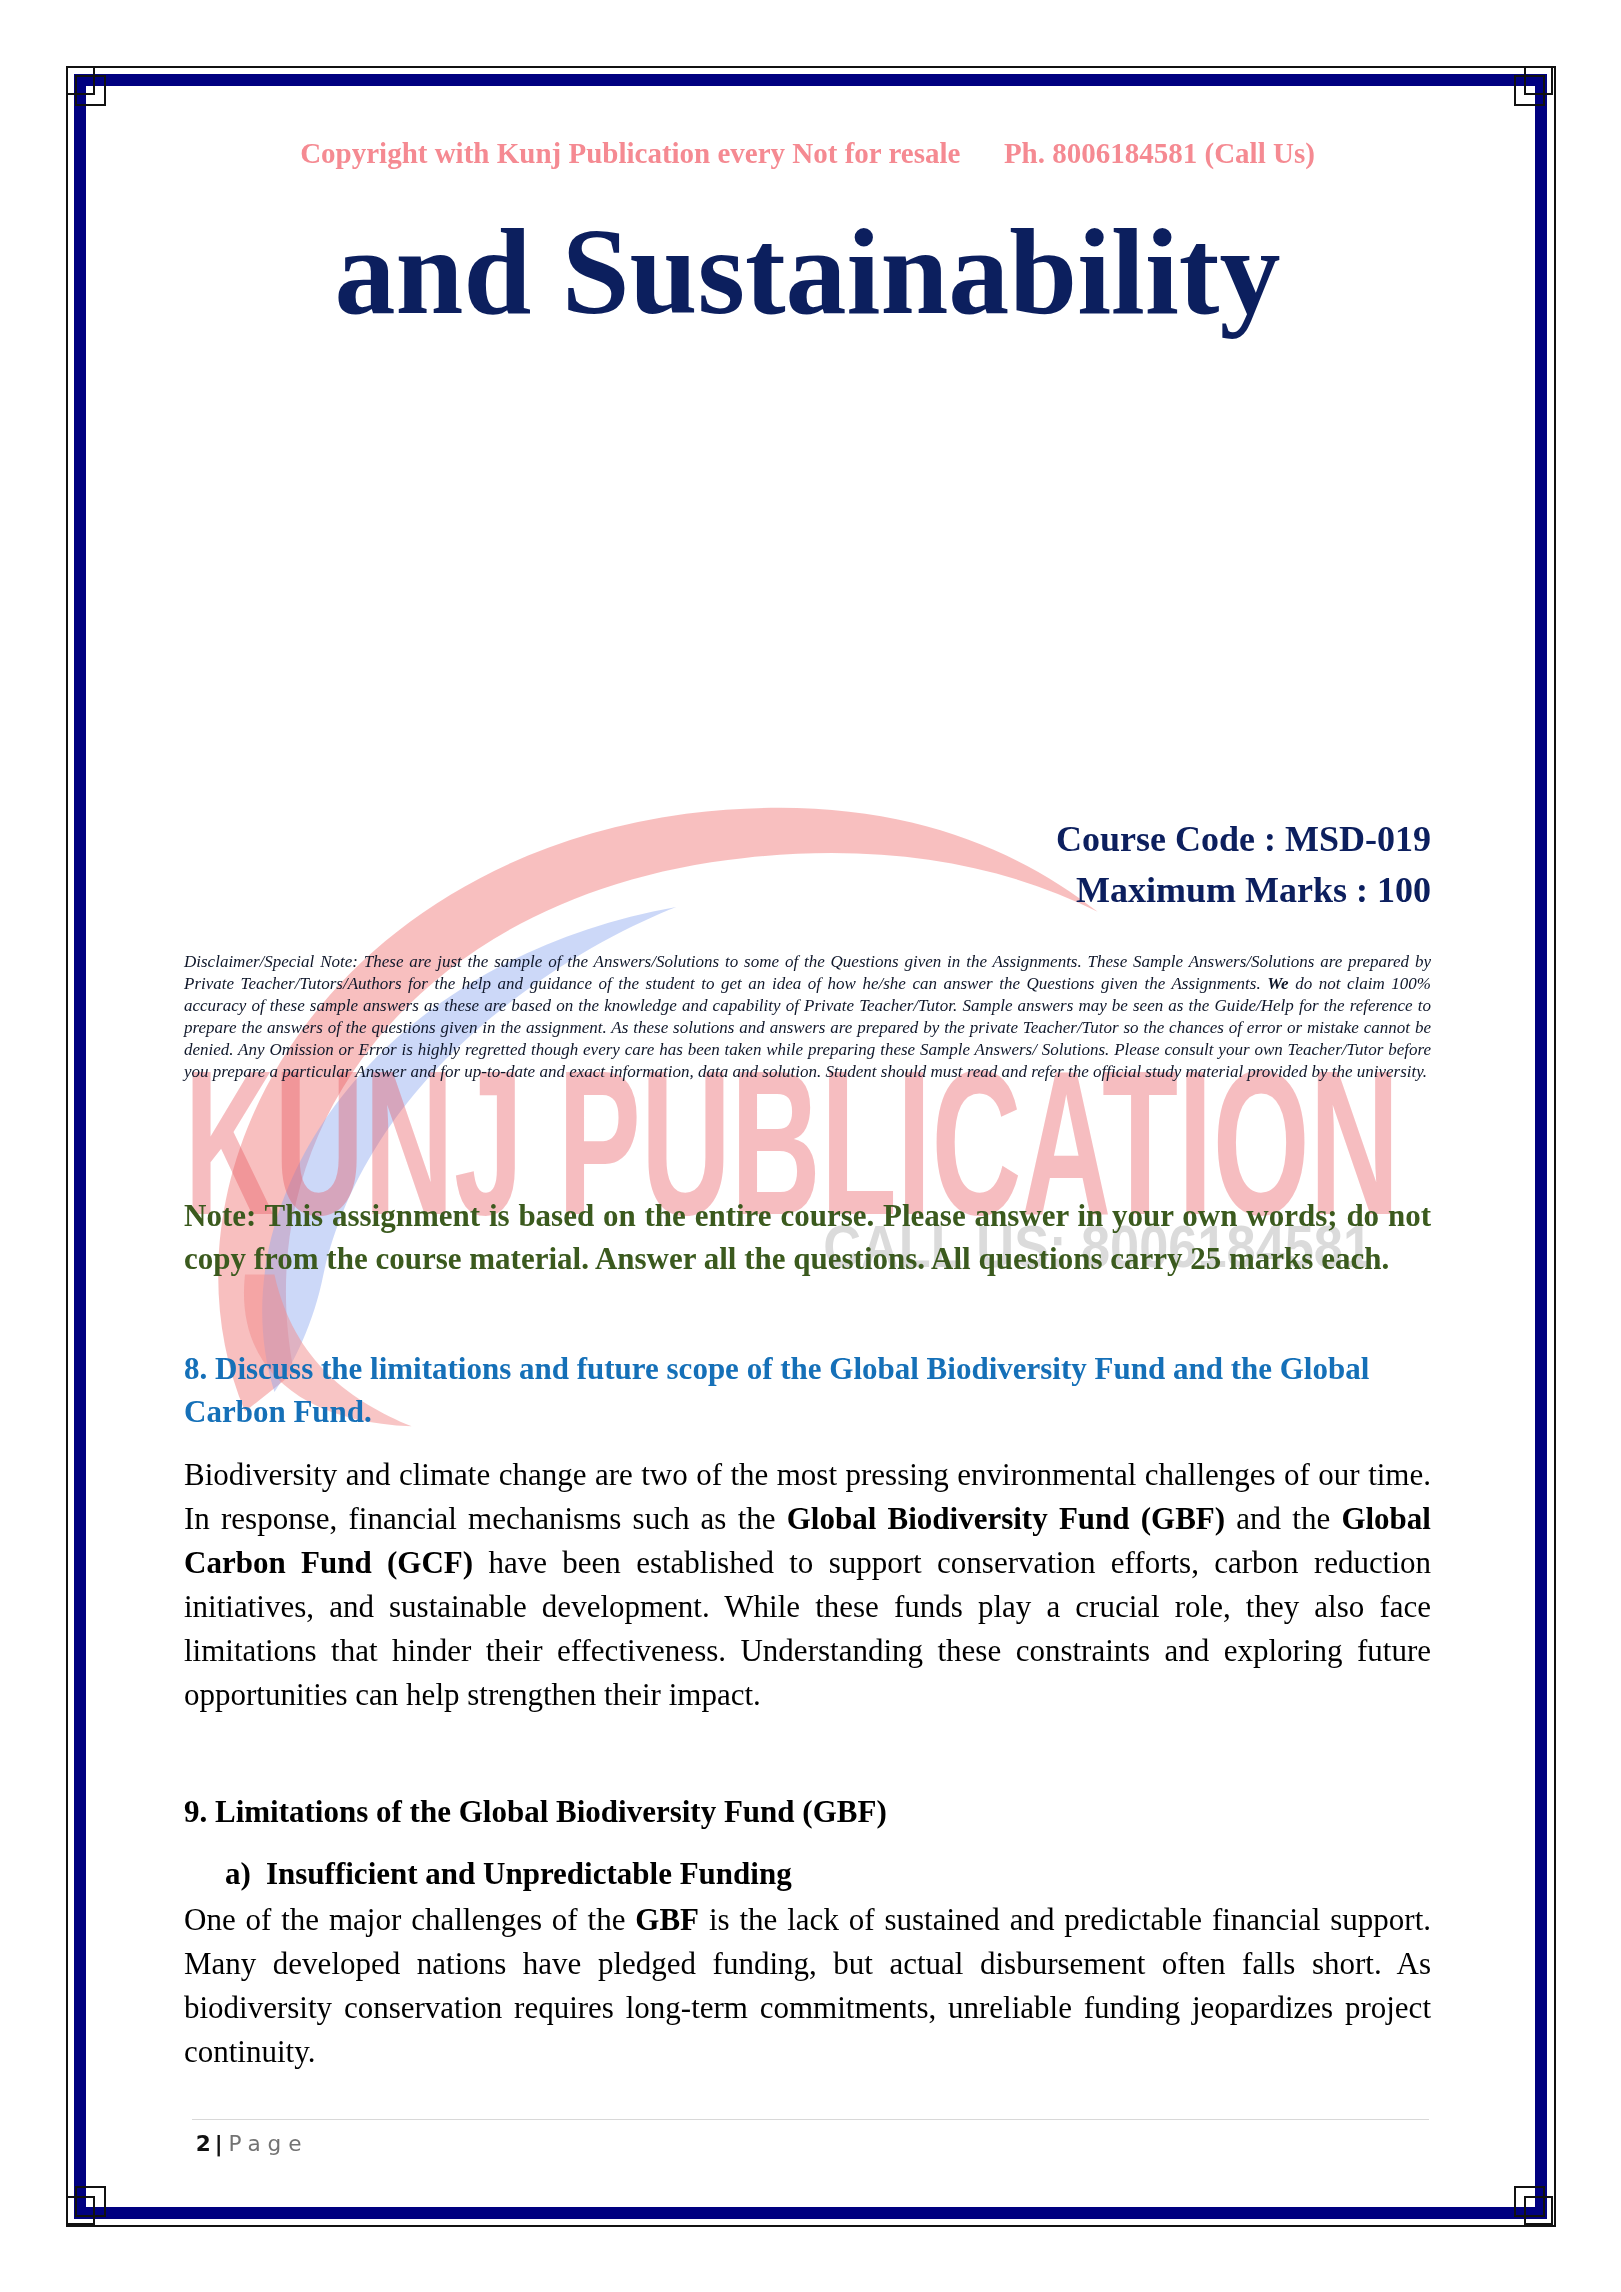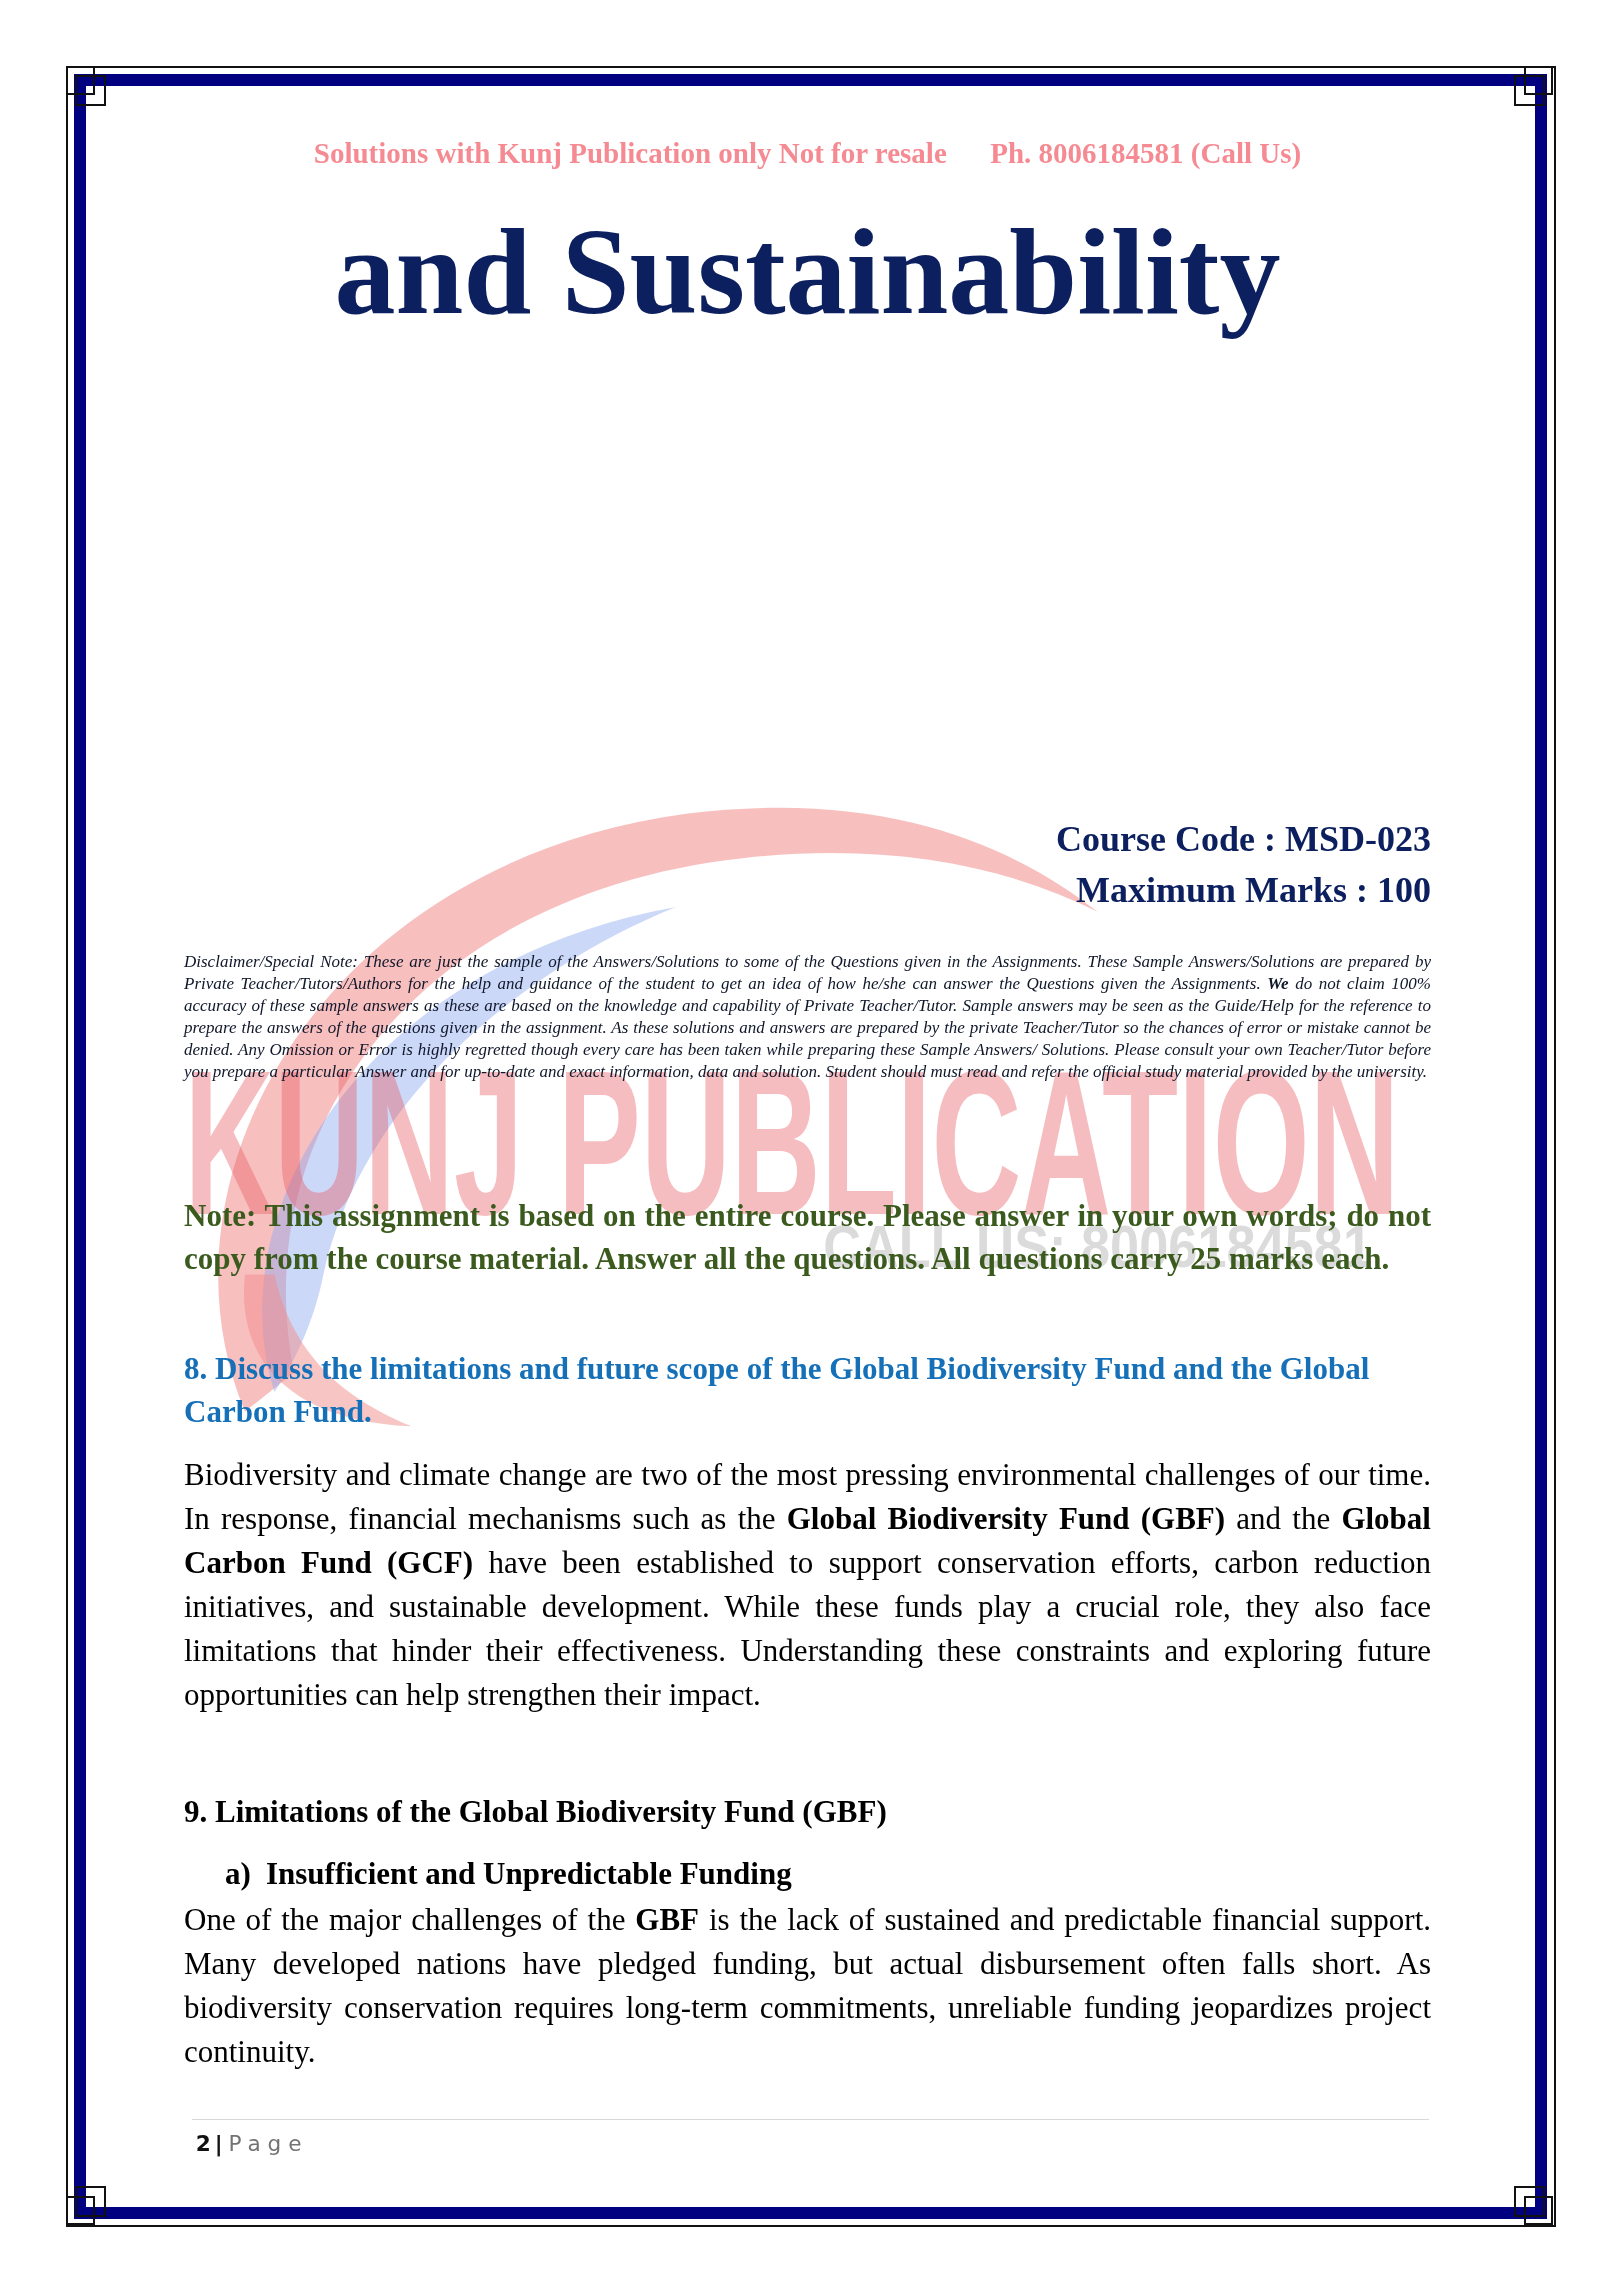--- a/index.html
+++ b/index.html
@@ -78,28 +78,28 @@
 <div class="corner-sq" style="left:75px;top:75px;width:31px;height:31px;border-color:#111;"></div>
 <div class="corner-sq" style="left:1524px;top:66px;"></div>
 <div class="corner-sq" style="left:1514px;top:75px;width:31px;height:31px;"></div>
 <div class="corner-sq" style="left:66px;top:2196px;"></div>
 <div class="corner-sq" style="left:75px;top:2186px;width:31px;height:31px;"></div>
 <div class="corner-sq" style="left:1524px;top:2196px;"></div>
 <div class="corner-sq" style="left:1514px;top:2186px;width:31px;height:31px;"></div>
 
 <div class="content">
 
-  <div class="copyright"><span>Solutions with Kunj Publication only Not for resale</span>      <span>Ph. 8006184581 (Call Us)</span></div>
+  <div class="copyright"><span>Copyright with Kunj Publication every Not for resale</span>      <span>Ph. 8006184581 (Call Us)</span></div>
 
   <div class="title">
     <div>and Sustainability</div>
   </div>
 
   <div class="course-info">
-    <div>Course Code : MSD-023</div>
+    <div>Course Code : MSD-019</div>
     <div>Maximum Marks : 100</div>
   </div>
 
   <div class="disclaimer"><span>Disclaimer/Special Note: These are just the sample of the Answers/Solutions to some of the Questions given in the Assignments. These Sample Answers/Solutions are prepared by Private Teacher/Tutors/Authors for the help and guidance of the student to get an idea of how he/she can answer the Questions given the Assignments. </span><b>We</b><span> do not claim 100% accuracy of these sample answers as these are based on the knowledge and capability of Private Teacher/Tutor. Sample answers may be seen as the Guide/Help for the reference to prepare the answers of the questions given in the assignment. As these solutions and answers are prepared by the private Teacher/Tutor so the chances of error or mistake cannot be denied. Any Omission or Error is highly regretted though every care has been taken while preparing these Sample Answers/ Solutions. Please consult your own Teacher/Tutor before you prepare a particular Answer and for up-to-date and exact information, data and solution. Student should must read and refer the official study material provided by the university.</span></div>
 
   <div class="note">Note: This assignment is based on the entire course. Please answer in your own words; do not copy from the course material. Answer all the questions. All questions carry 25 marks each.</div>
 
   <div class="question">8. Discuss the limitations and future scope of the Global Biodiversity Fund and the Global Carbon Fund.</div>
 
   <div class="para p1"><span>Biodiversity and climate change are two of the most pressing environmental challenges of our time. In response, financial mechanisms such as the </span><b>Global Biodiversity Fund (GBF)</b><span> and the </span><b>Global Carbon Fund (GCF)</b><span> have been established to support conservation efforts, carbon reduction initiatives, and sustainable development. While these funds play a crucial role, they also face limitations that hinder their effectiveness. Understanding these constraints and exploring future opportunities can help strengthen their impact.</span></div>

